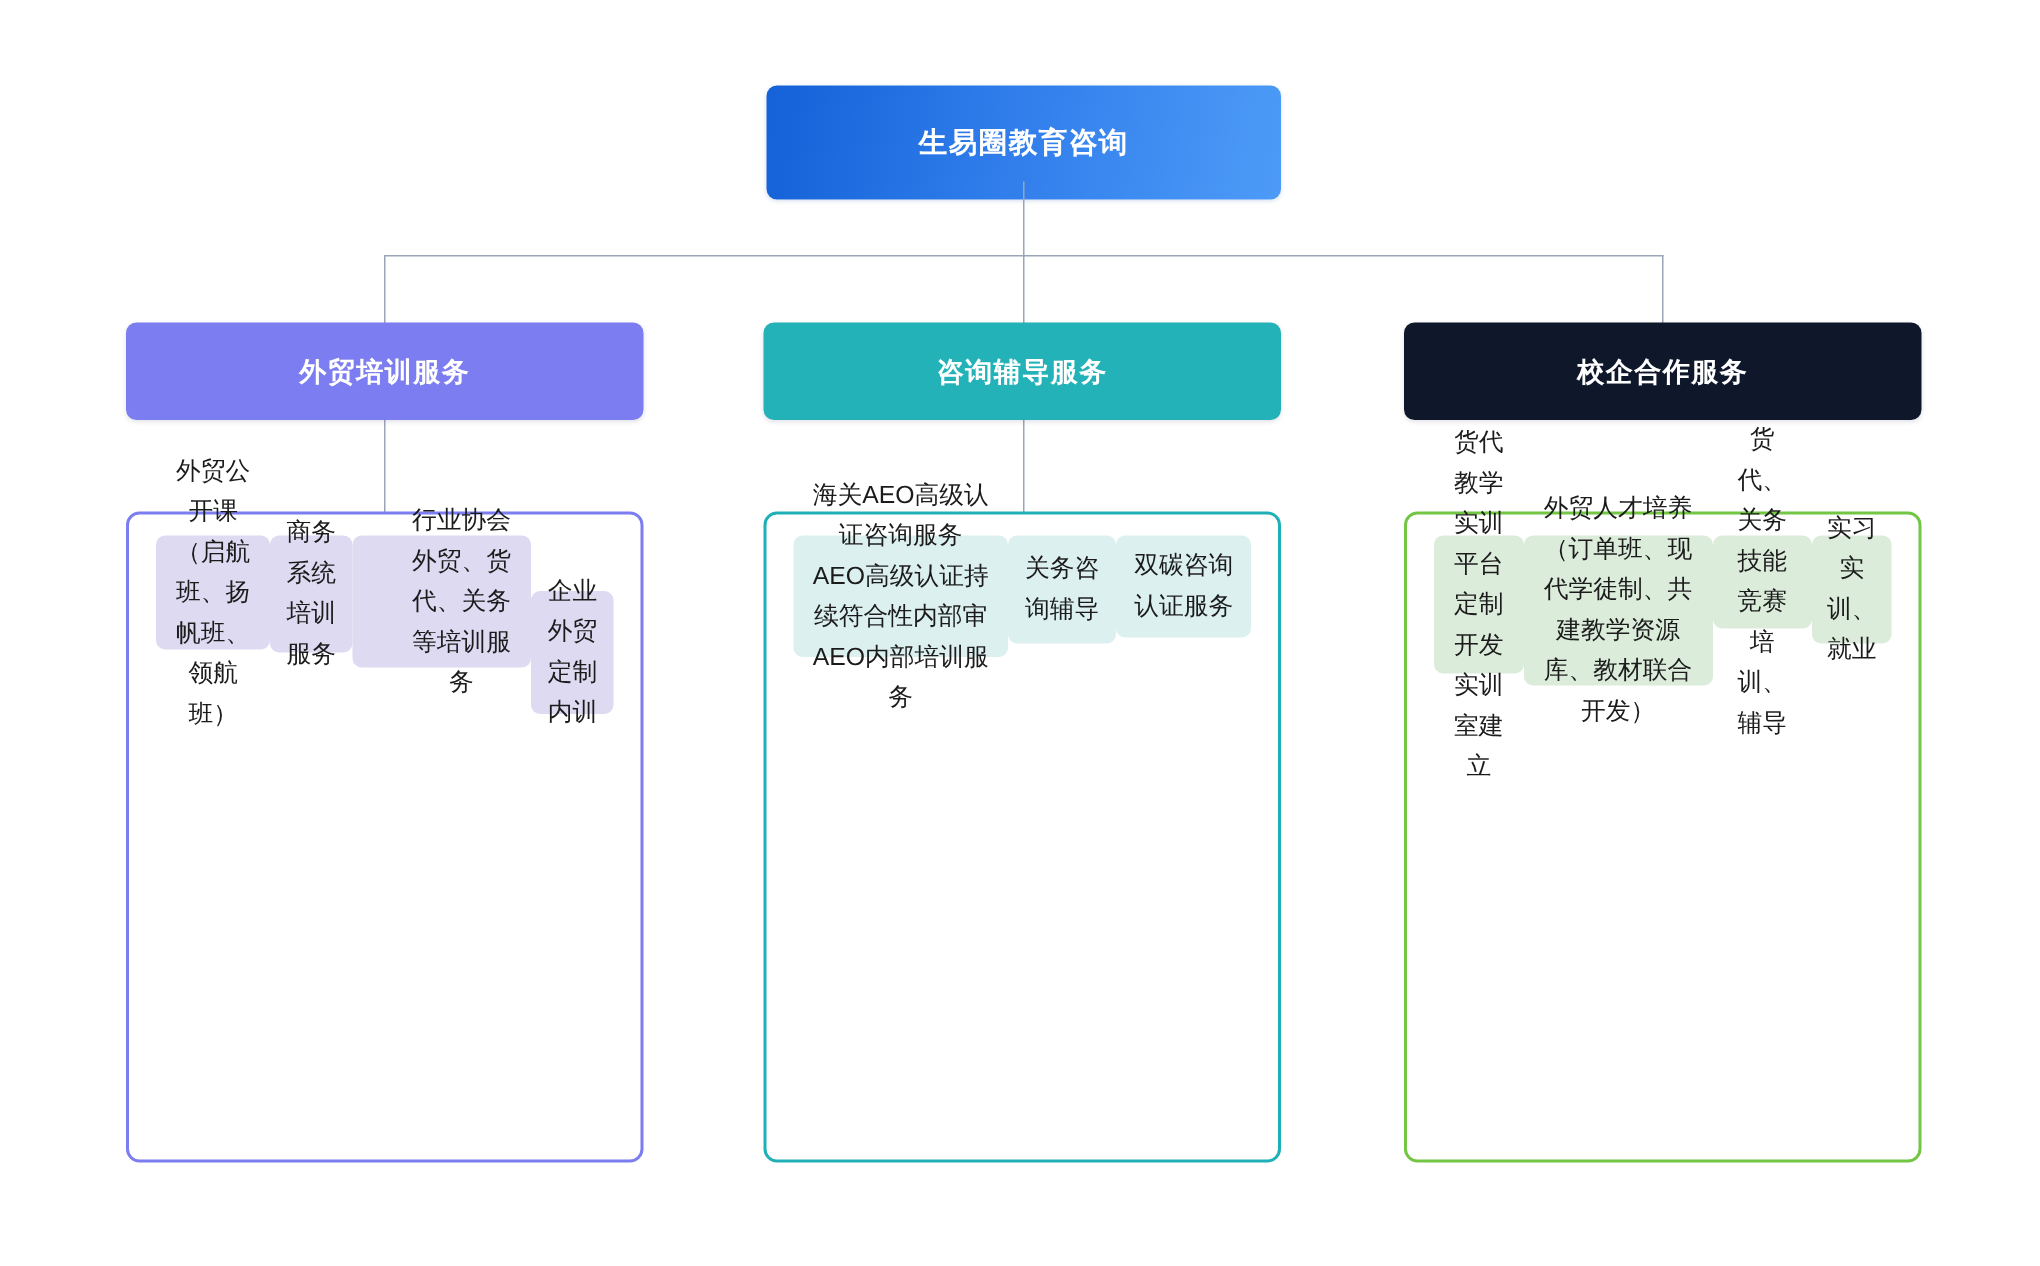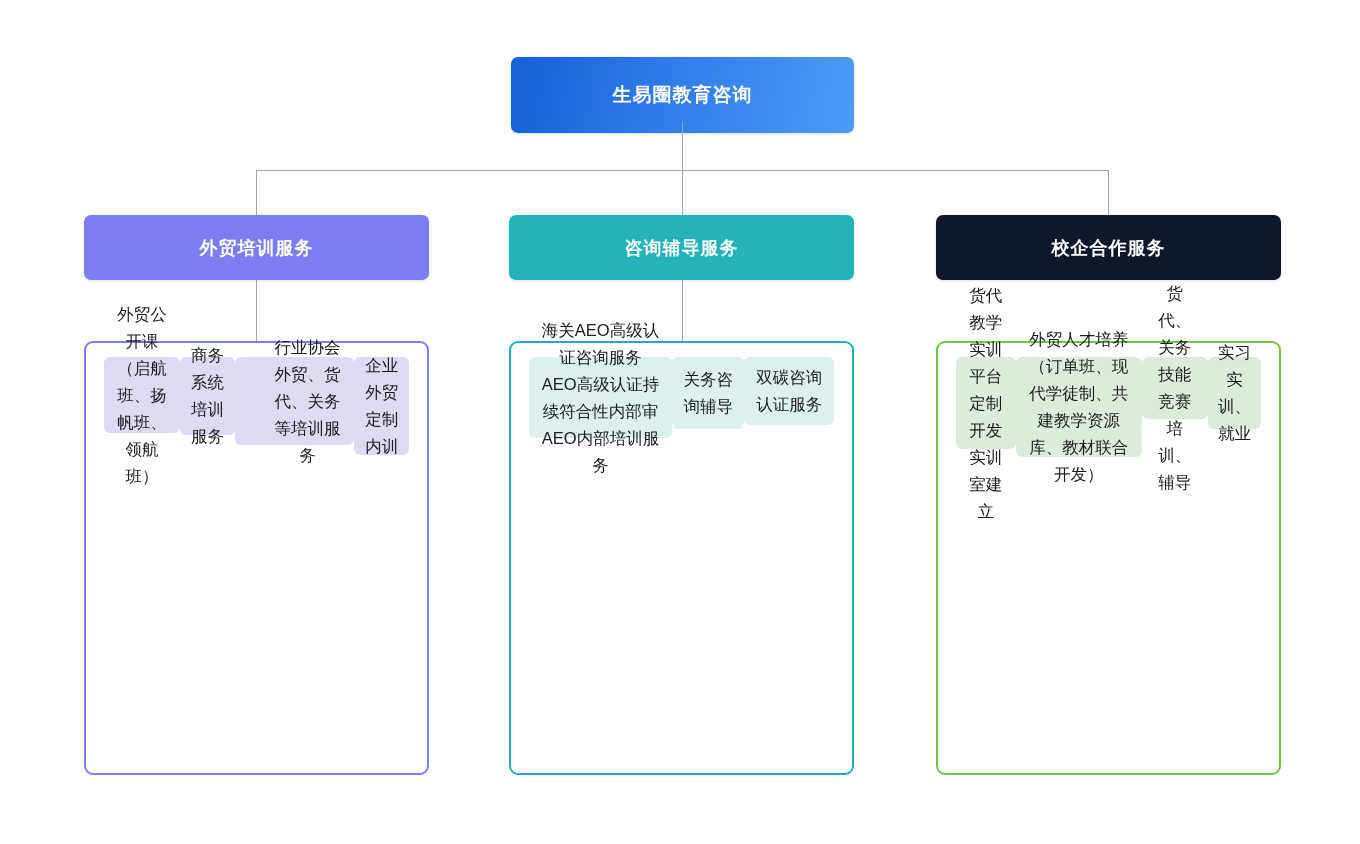--- a/index.html
+++ b/index.html
@@ -100,21 +100,21 @@
     white-space: pre-line;
   }
 
   
   .col-1 .col-header { background: #7b7df0; }
   .col-1 .col-body   { border-color: #7b7df0; }
   .col-1 .item       { background: #dedaf2; }
   .col-1 .item-0 { height: 76px; }
   .col-1 .item-1 { height: 78px; }
   .col-1 .item-2 { height: 88px; padding-left: 36px; }
-  .col-1 .item-3 { height: 98px; }
+  .col-1 .item-3 { height: 82px; margin-top: 37px; }
 
   
   .col-2 .col-header { background: #22b2b8; }
   .col-2 .col-body   { border-color: #1eb0b6; }
   .col-2 .item       { background: #dbf0ef; }
   .col-2 .item-0 { height: 81px; }
   .col-2 .item-1 { height: 72px; }
   .col-2 .item-2 { height: 68px; }
   .col-2 .item-3 { height: 72px; }
 

